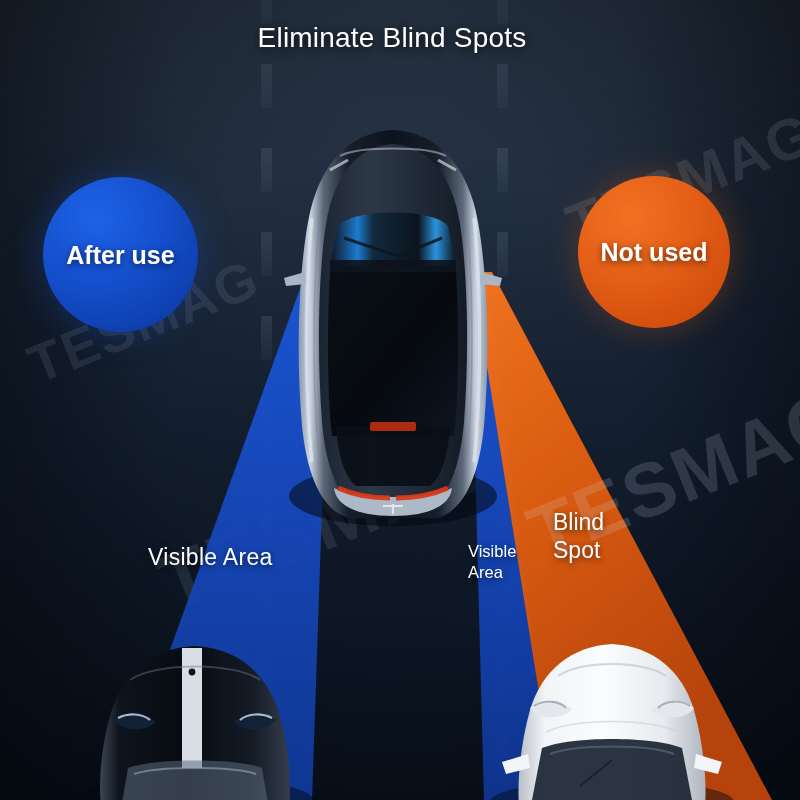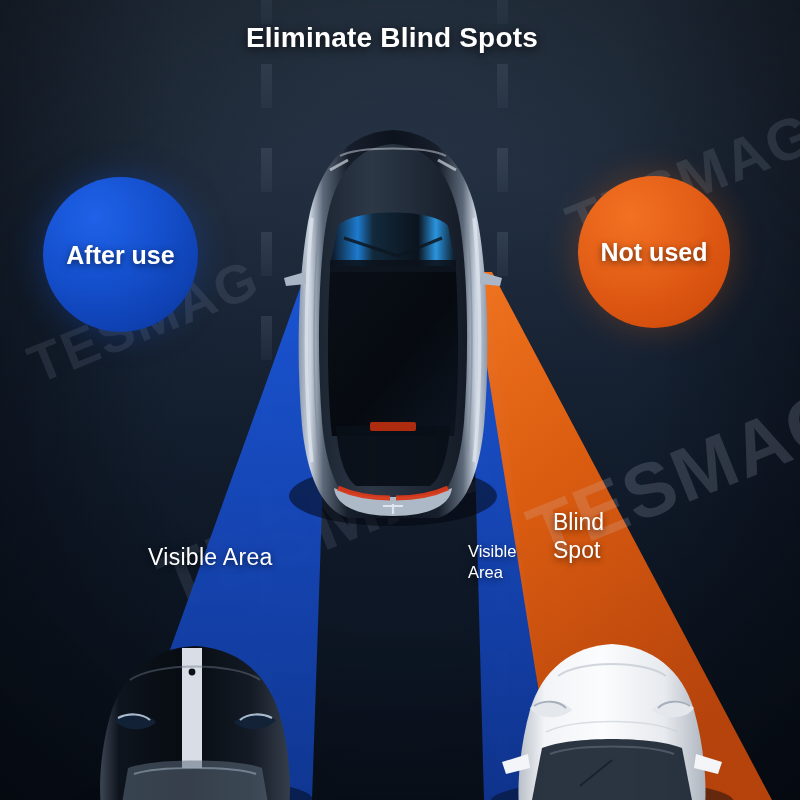--- a/index.html
+++ b/index.html
@@ -44,21 +44,21 @@
     transform-origin:center;user-select:none;pointer-events:none;
   }
   .wm.w1{left:22px; top:290px; font-size:54px; transform:rotate(-22deg);}
   .wm.w2{left:150px;top:475px; font-size:80px; transform:rotate(-22deg);}
   .wm.w3{left:560px;top:145px; font-size:58px; transform:rotate(-22deg);color:rgba(190,205,225,.13);}
   .wm.w4{left:520px;top:430px; font-size:76px; transform:rotate(-22deg);color:rgba(215,225,240,.16);}
 
   
   .header{position:absolute;left:0;right:0;top:22px;text-align:center;z-index:40;}
   .title{
-    font-size:28px;font-weight:700;color:#ffffff;letter-spacing:.2px;
+    font-size:28px;font-weight:400;color:#ffffff;letter-spacing:.2px;
     text-shadow:0 2px 10px rgba(0,0,0,.75);margin:0 16px 7px 0;
   }
   .sub{
     font-size:17.5px;color:#e8edf5;line-height:1.32;margin:0 auto;max-width:600px;
     text-shadow:0 2px 8px rgba(0,0,0,.7);font-weight:400;
   }
 
   
   .badge{position:absolute;border-radius:50%;z-index:35;}
   .badge .cap{

